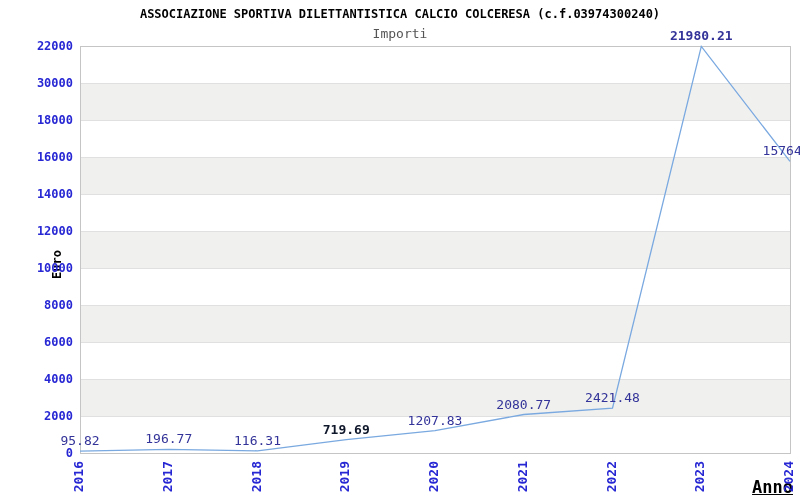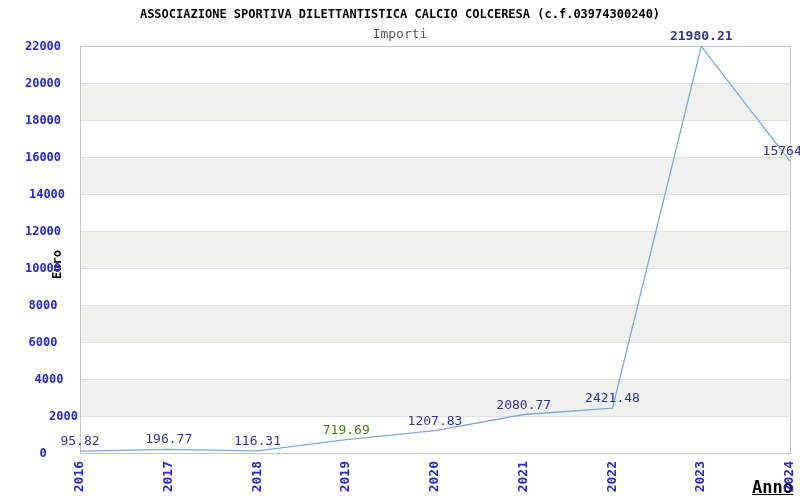--- a/index.html
+++ b/index.html
@@ -13,21 +13,21 @@
     letter-spacing: 0px; white-space: nowrap;
   }
   .chart-subtitle {
     position: absolute; top: 26px; left: 0; width: 800px;
     text-align: center; font-size: 13px; font-weight: normal; color: #555555;
     white-space: nowrap;
   }
   #plot-svg { position: absolute; top: 0; left: 0; }
 
   .ytick {
-    position: absolute; left: 7px; width: 72px; text-align: center;
+    position: absolute; left: 1px; width: 72px; text-align: right;
     font-size: 12px; font-weight: bold; line-height: 14px; white-space: nowrap;
   }
   .xtick {
     position: absolute; writing-mode: vertical-rl; transform: rotate(180deg);
     font-size: 13px; font-weight: bold; line-height: 14px; white-space: nowrap;
   }
   .dlabel {
     position: absolute; width: 120px; text-align: center;
     font-size: 13px; font-weight: normal; line-height: 14px; white-space: nowrap;
   }
@@ -80,33 +80,33 @@
 <div class="ytick" style="top: 446px; color: rgb(39, 39, 212);">0</div>
     <div class="ytick" style="top: 409px; color: rgb(39, 39, 212); padding-left: 41px;">2000</div>
     <div class="ytick" style="top: 372px; color: rgb(39, 39, 212); padding-left: 12px;">4000</div>
     <div class="ytick" style="top: 335px; color: rgb(39, 39, 212);">6000</div>
     <div class="ytick" style="top: 298px; color: rgb(39, 39, 212);">8000</div>
     <div class="ytick" style="top: 261px; color: rgb(39, 39, 212);">10000</div>
     <div class="ytick" style="top: 224px; color: rgb(39, 39, 212);">12000</div>
     <div class="ytick" style="top: 187px; color: rgb(39, 39, 212); padding-left: 8px;">14000</div>
     <div class="ytick" style="top: 150px; color: rgb(39, 39, 212);">16000</div>
     <div class="ytick" style="top: 113px; color: rgb(39, 39, 212);">18000</div>
-    <div class="ytick" style="top: 76px; color: rgb(39, 39, 212);">20000</div>
+    <div class="ytick" style="top: 76px; color: rgb(39, 39, 212);">30000</div>
     <div class="ytick" style="top: 39px; color: rgb(39, 39, 212);">22000</div>
     <div class="xtick" style="left: 72px; top: 461px; color: rgb(39, 39, 212);">2016</div>
     <div class="xtick" style="left: 160.75px; top: 461px; color: rgb(39, 39, 212);">2017</div>
     <div class="xtick" style="left: 249.5px; top: 461px; color: rgb(39, 39, 212);">2018</div>
     <div class="xtick" style="left: 338.25px; top: 461px; color: rgb(39, 39, 212);">2019</div>
     <div class="xtick" style="left: 427px; top: 461px; color: rgb(39, 39, 212);">2020</div>
     <div class="xtick" style="left: 515.75px; top: 461px; color: rgb(39, 39, 212);">2021</div>
     <div class="xtick" style="left: 604.5px; top: 461px; color: rgb(39, 39, 212);">2022</div>
     <div class="xtick" style="left: 693.25px; top: 461px; color: rgb(39, 39, 212);">2023</div>
     <div class="xtick" style="left: 782px; top: 461px; color: rgb(39, 39, 212);">2024</div>
     <div class="dlabel" style="left: 20px; top: 434.227px; color: rgb(51, 51, 153);">95.82</div>
     <div class="dlabel" style="left: 108.75px; top: 432.36px; color: rgb(51, 51, 153);">196.77</div>
     <div class="dlabel" style="left: 197.5px; top: 433.848px; color: rgb(51, 51, 153);">116.31</div>
-    <div class="dlabel" style="left: 286.25px; top: 422.686px; color: #4d7c0f;">719.69</div>
+    <div class="dlabel" style="left: 286.25px; top: 422.686px; color: #0f172a; font-weight: bold;">719.69</div>
     <div class="dlabel" style="left: 375px; top: 413.655px; color: rgb(51, 51, 153);">1207.83</div>
     <div class="dlabel" style="left: 463.75px; top: 397.506px; color: rgb(51, 51, 153);">2080.77</div>
     <div class="dlabel" style="left: 552.5px; top: 391.203px; color: rgb(51, 51, 153);">2421.48</div>
     <div class="dlabel" style="left: 641.25px; top: 29.3661px; color: rgb(51, 51, 153); font-weight: bold;">21980.21</div>
     <div class="dlabel" style="left: 730px; top: 144.364px; color: rgb(51, 51, 153);">15764.1</div>
   </div>
 
 </body></html>

